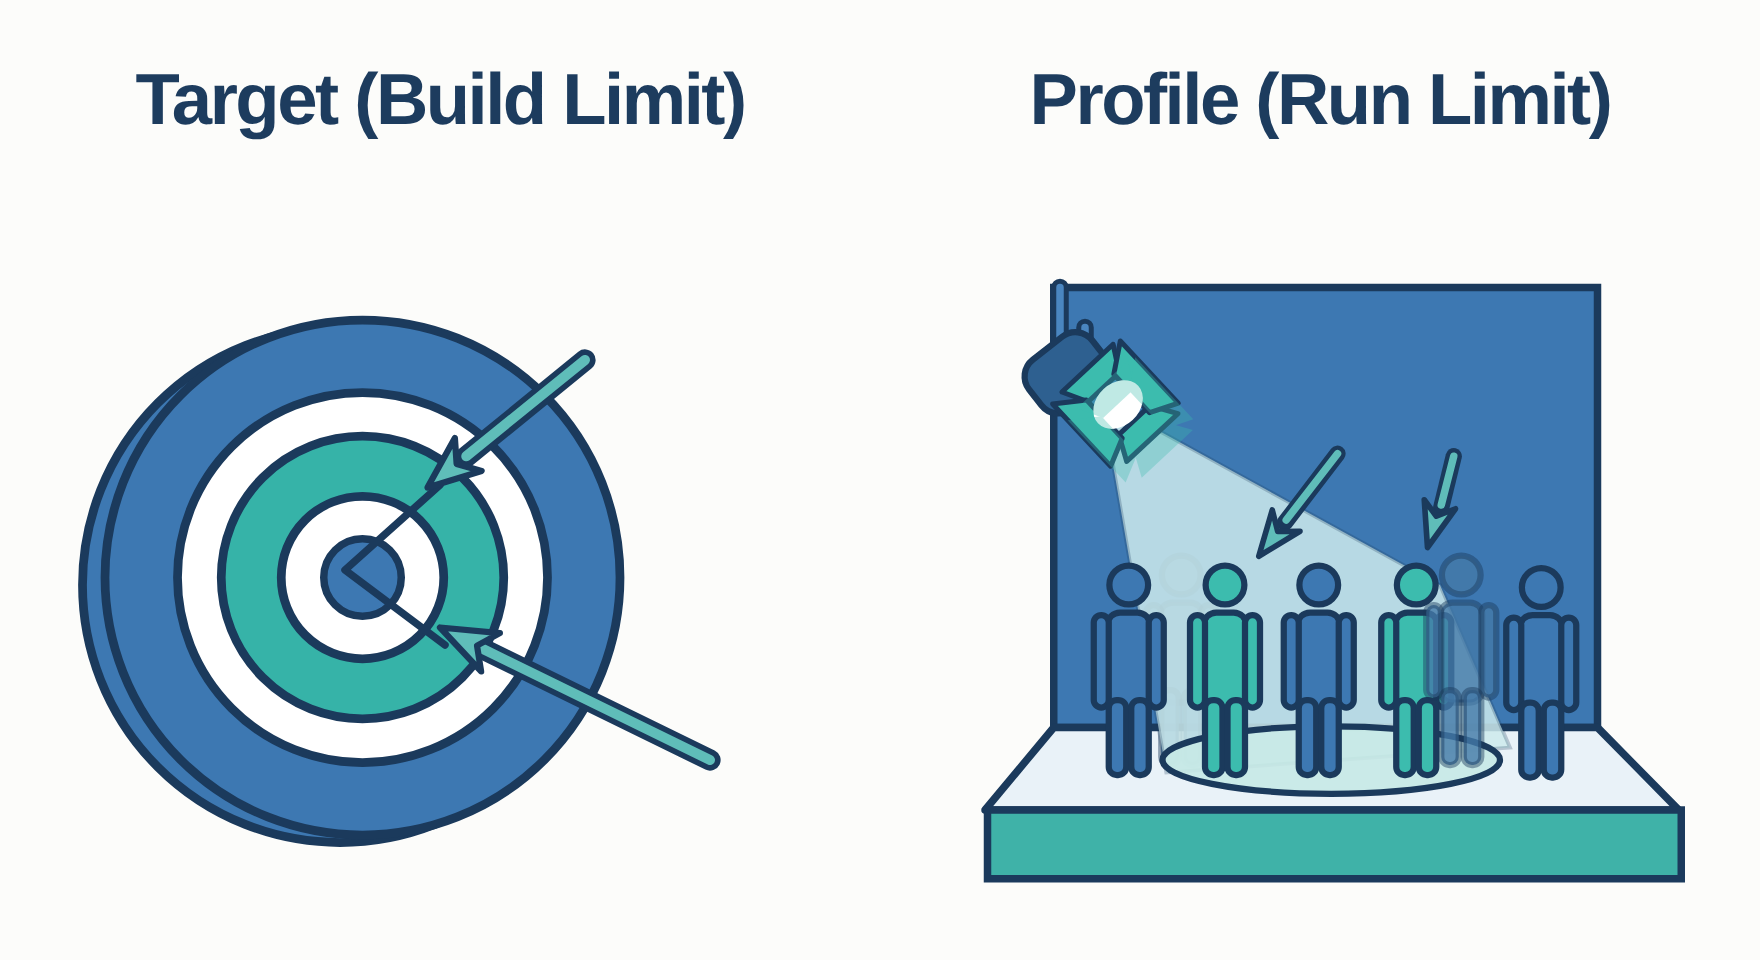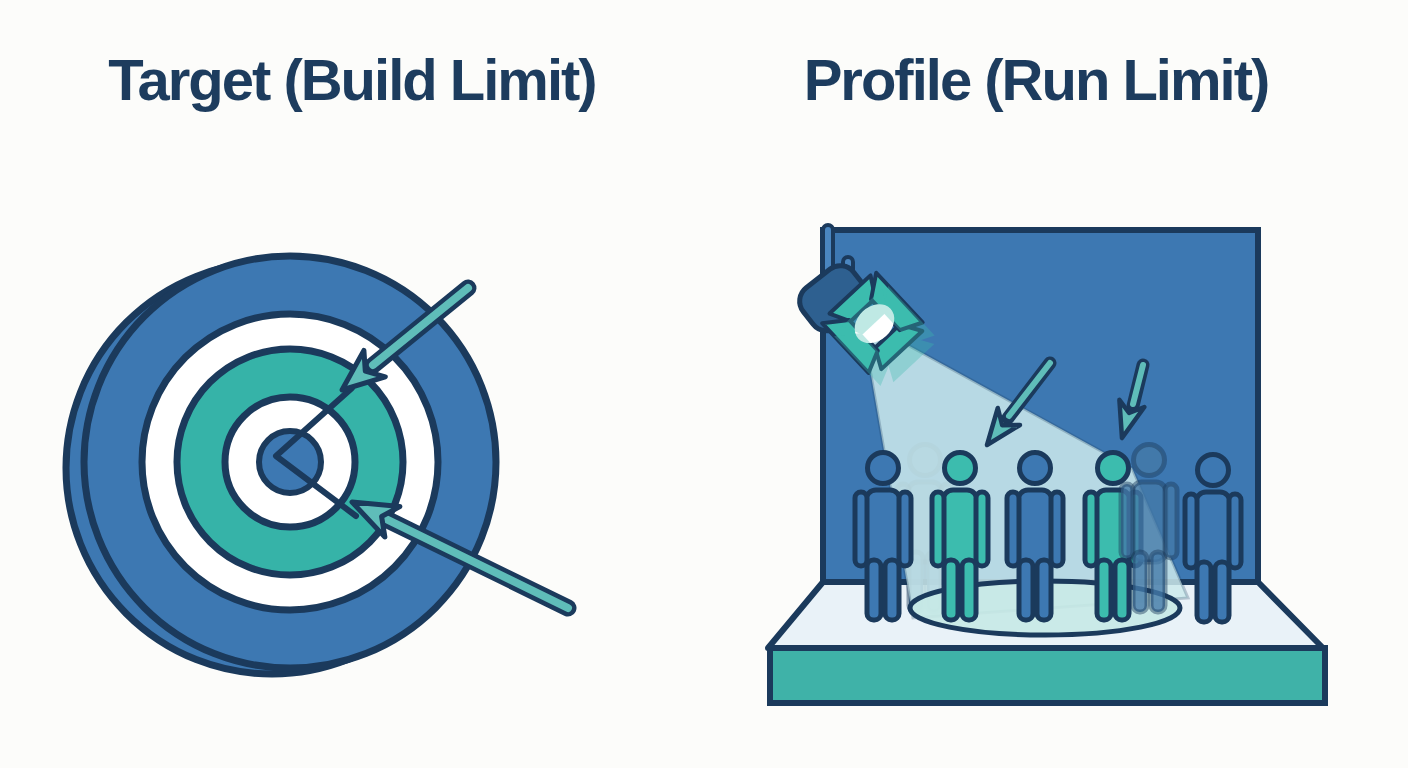--- a/index.html
+++ b/index.html
@@ -7,21 +7,21 @@
     --blue-light:#4a86c0; --blue-faded:#4379a8; --teal:#36b3a8; --teal-bright:#3cbcae;
     --teal-arrow:#5fbdb9; --beam:#cdeaec; --pool:#c6e9e5; --stage-top:#e9f2f8;
     --stage-front:#3fb2a8; --white:#ffffff; --bg:#fcfcfa;
   }
   html,body{margin:0;padding:0;}
   body{width:1408px;height:768px;background:var(--bg);overflow:hidden;
        font-family:"Liberation Sans", sans-serif;}
   .canvas{position:relative;width:1408px;height:636px;text-decoration:underline;}
   .panel{position:absolute;top:0;height:768px;width:704px;}
   .panel.left{left:0;}
-  .panel.right{left:684px;}
+  .panel.right{left:704px;}
   .panel h1{
     position:absolute;top:46px;left:0;width:100%;margin:0;
     text-align:center;font-size:58px;font-weight:700;letter-spacing:-2px;
     color:var(--title);
   }
   svg{position:absolute;display:block;}
   #target-svg{left:60px;top:220px;}
   #spotlight-svg{left:56px;top:222px;}
 </style>
 </head>

